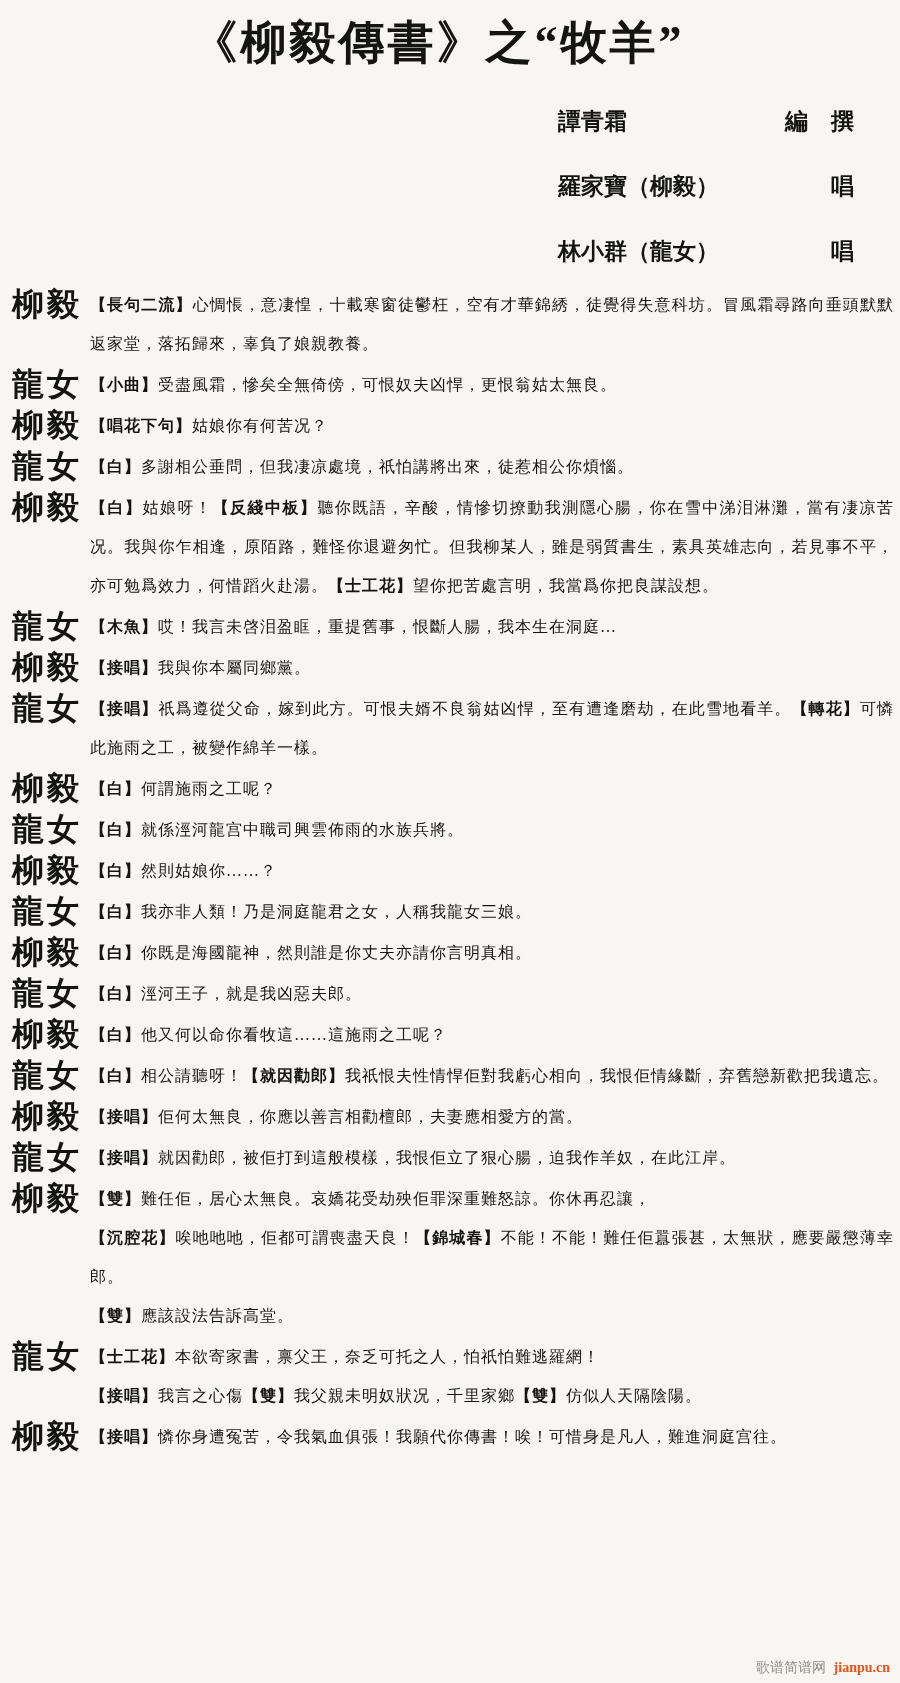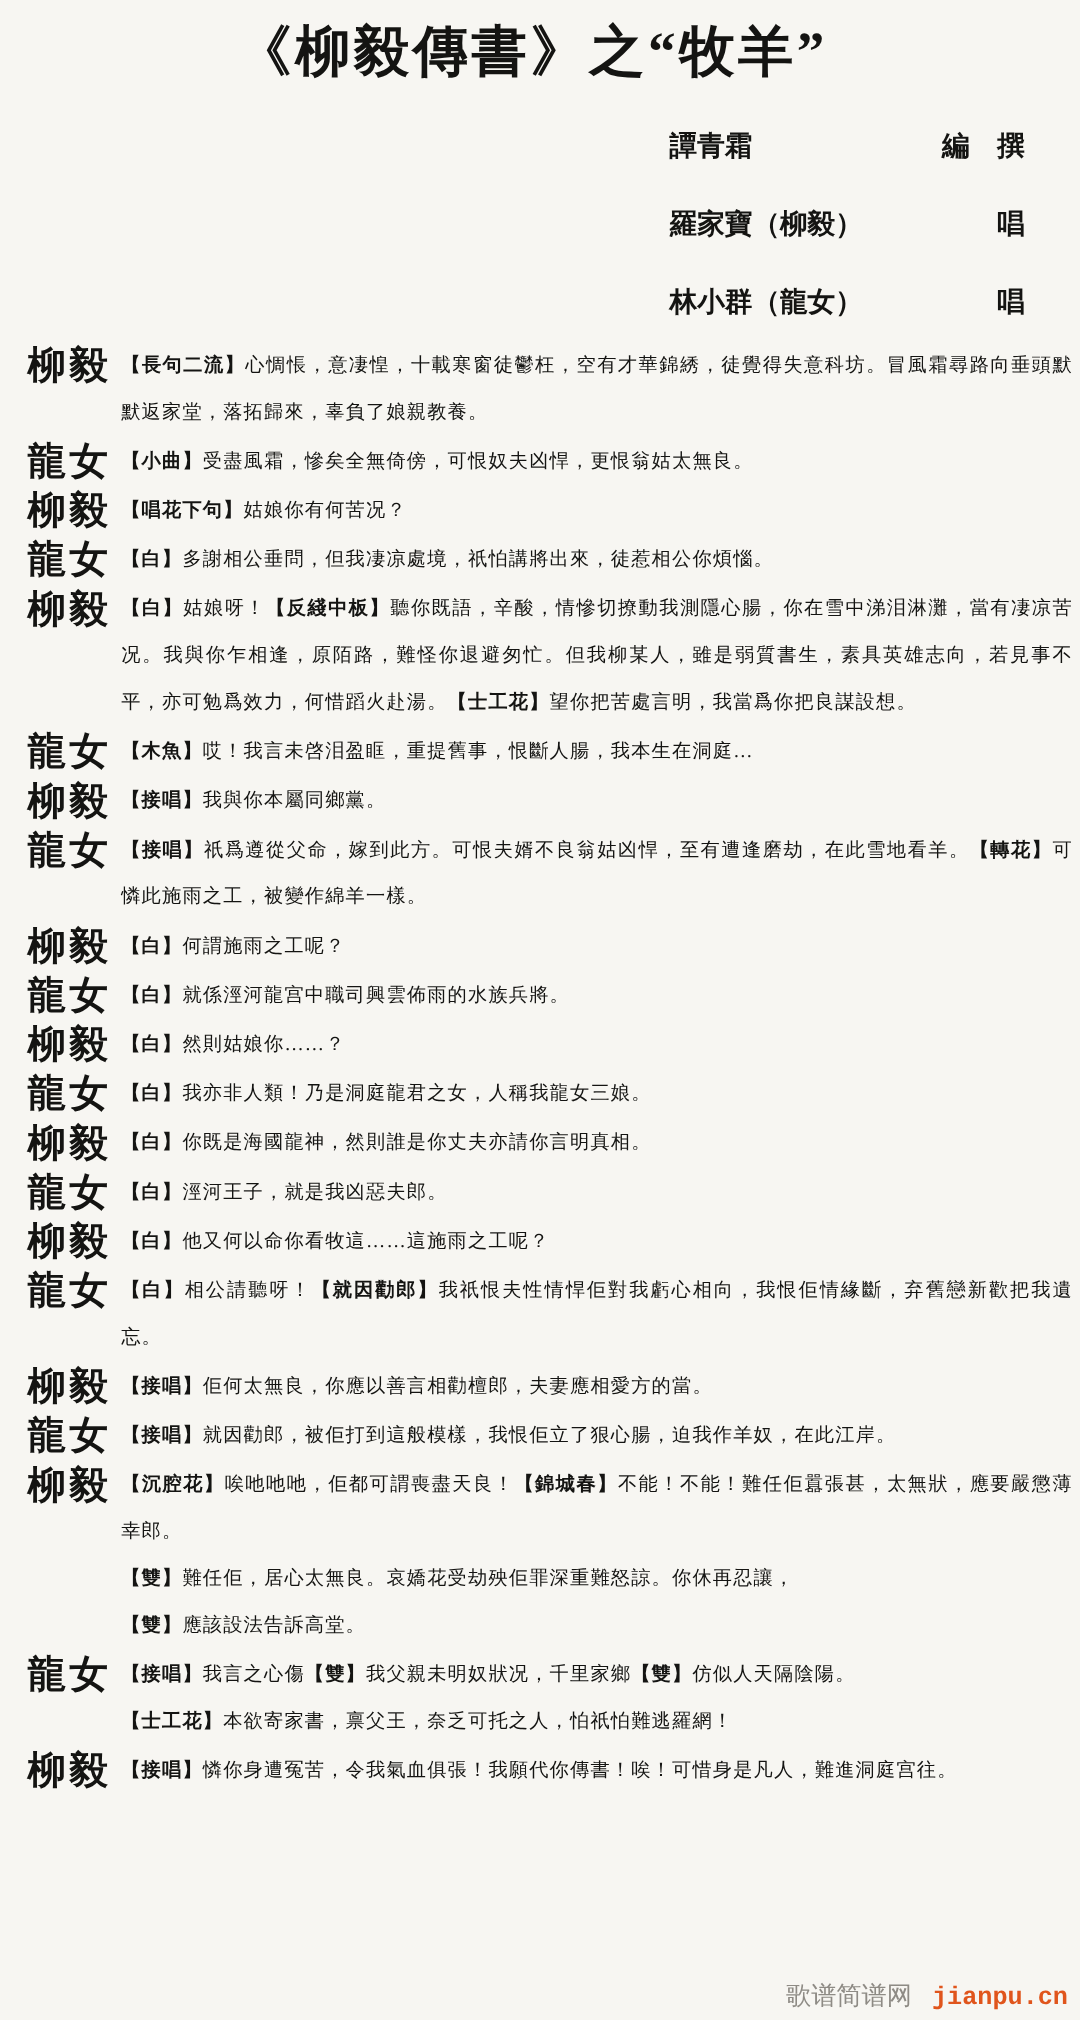--- a/index.html
+++ b/index.html
@@ -12,21 +12,21 @@
     background: #f7f6f2;
     color: #141412;
     font-family: "Liberation Serif", "DejaVu Serif", serif;
     position: relative;
     overflow: hidden;
   }
   .page {
     box-sizing: border-box;
     width: 900px;
     height: 1683px;
-    padding: 10px 6px 0 23px;
+    padding: 10px 6px 0 12px;
     position: relative;
   }
   .title {
     text-align: center;
     font-size: 46px;
     font-weight: 900;
     letter-spacing: 3px;
     margin: 2px 30px 8px 0;
     white-space: nowrap;
   }
@@ -74,22 +74,22 @@
     text-align: justify;
     word-break: break-all;
   }
   .lines p b.tune {
     font-weight: 800;
   }
   .watermark {
     position: absolute;
     right: 10px;
     bottom: 6px;
-    font-family: Liberation Mono, monospace;
-    font-size: 21px;
+    font-family: Liberation Serif, serif;
+    font-size: 14px;
     color: #8e8b85;
     white-space: nowrap;
   }
   .watermark .wm-domain {
     color: #e0551c;
     font-weight: 700;
     margin-left: 4px;
   }
 </style>
 </head>
@@ -239,31 +239,31 @@
   <div class="entry">
     <div class="speaker">龍女</div>
     <div class="lines">
           <p><b class="tune">【接唱】</b>就因勸郎，被佢打到這般模樣，我恨佢立了狠心腸，迫我作羊奴，在此江岸。</p>
         </div>
   </div>
 
   <div class="entry">
     <div class="speaker">柳毅</div>
     <div class="lines">
+          <p><b class="tune">【雙】</b>難任佢，居心太無良。哀嬌花受劫殃佢罪深重難怒諒。你休再忍讓，</p>
           <p><b class="tune">【沉腔花】</b>唉吔吔吔，佢都可謂喪盡天良！<b class="tune">【錦城春】</b>不能！不能！難任佢囂張甚，太無狀，應要嚴懲薄幸郎。</p>
-          <p><b class="tune">【雙】</b>難任佢，居心太無良。哀嬌花受劫殃佢罪深重難怒諒。你休再忍讓，</p>
           <p><b class="tune">【雙】</b>應該設法告訴高堂。</p>
         </div>
   </div>
 
   <div class="entry">
     <div class="speaker">龍女</div>
     <div class="lines">
+          <p><b class="tune">【士工花】</b>本欲寄家書，禀父王，奈乏可托之人，怕祇怕難逃羅網！</p>
           <p><b class="tune">【接唱】</b>我言之心傷<b class="tune">【雙】</b>我父親未明奴狀况，千里家鄉<b class="tune">【雙】</b>仿似人天隔陰陽。</p>
-          <p><b class="tune">【士工花】</b>本欲寄家書，禀父王，奈乏可托之人，怕祇怕難逃羅網！</p>
         </div>
   </div>
 
   <div class="entry">
     <div class="speaker">柳毅</div>
     <div class="lines">
           <p><b class="tune">【接唱】</b>憐你身遭冤苦，令我氣血俱張！我願代你傳書！唉！可惜身是凡人，難進洞庭宫往。</p>
         </div>
   </div>
 

